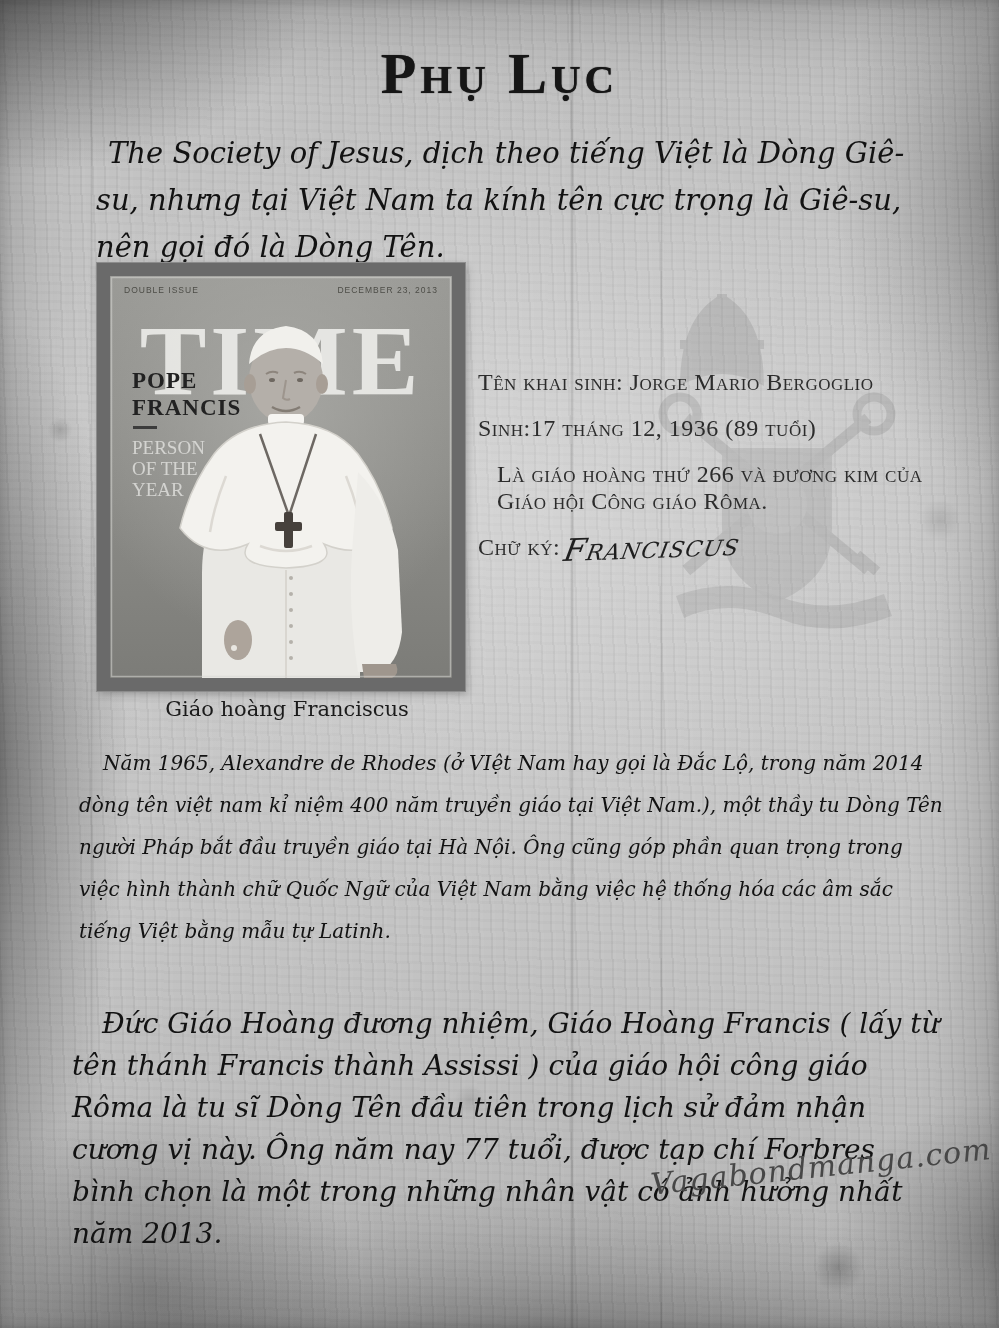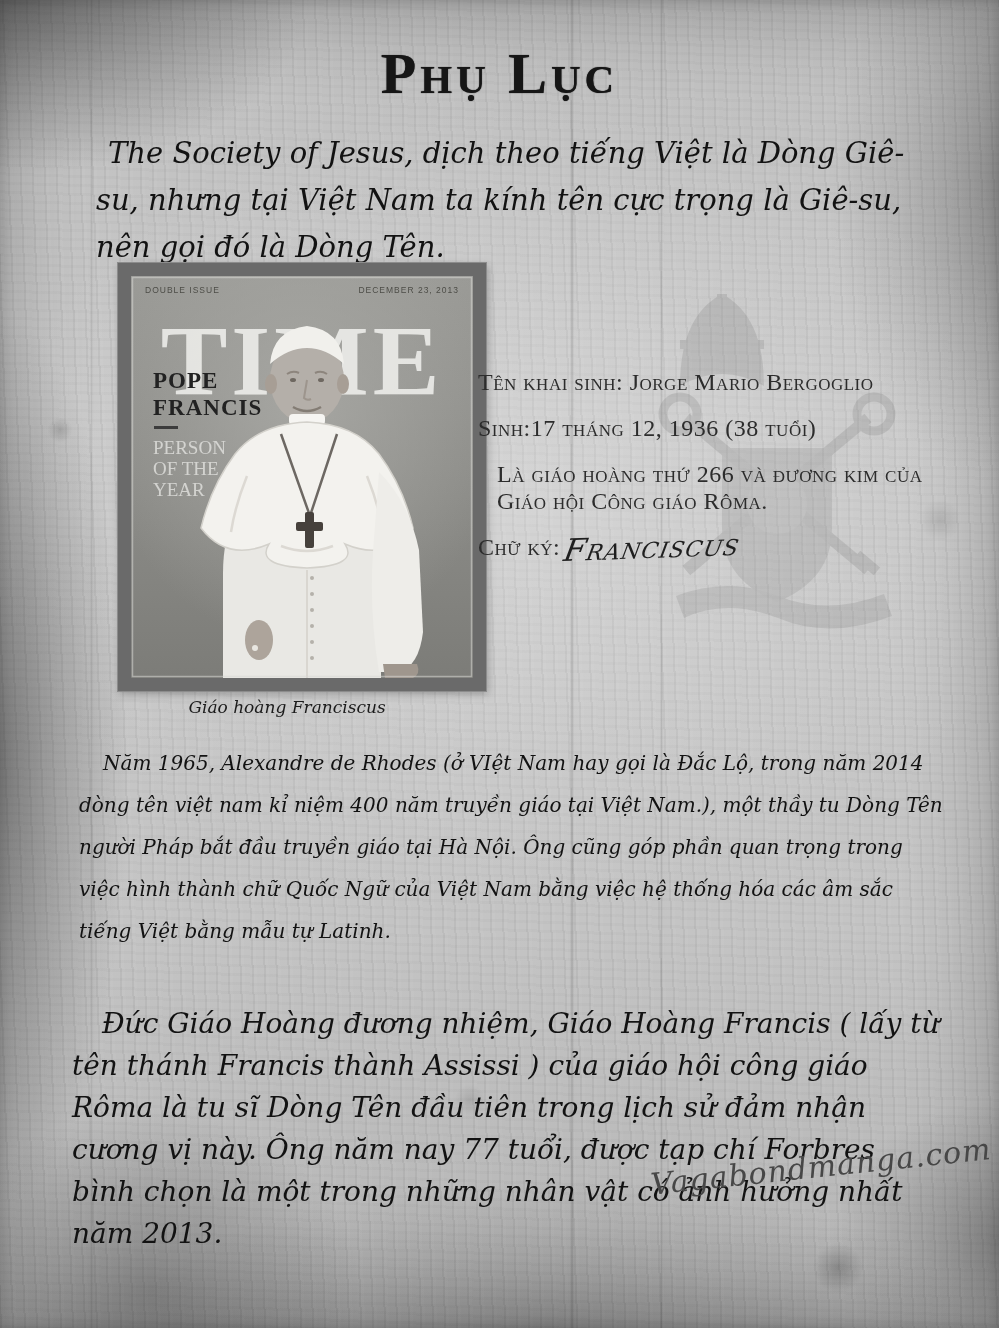--- a/index.html
+++ b/index.html
@@ -34,28 +34,28 @@
     position:absolute;left:0;top:40px;width:100%;text-align:center;
     font-variant:small-caps;font-weight:700;font-size:58px;letter-spacing:4px;
     color:#161616;text-shadow:0 0 1px #161616;
   }
   .script{font-family:"DejaVu Serif",serif;font-style:italic;color:#121212;}
   .intro{position:absolute;left:84px;top:130px;width:828px;font-size:29px;line-height:47px;text-indent:12px;margin-left:12px;}
   .para2{position:absolute;left:79px;top:742px;width:868px;font-size:20px;line-height:42px;text-indent:24px;}
   .para3{position:absolute;left:72px;top:1003px;width:868px;font-size:28px;line-height:42px;text-indent:30px;}
 
   .magframe{
-    position:absolute;left:118px;top:263px;width:342px;height:402px;
+    position:absolute;left:97px;top:263px;width:342px;height:402px;
     border:13px solid #6a6a6a;box-shadow:0 0 0 1px #8c8c8c, 2px 3px 8px rgba(0,0,0,.25);
     background:#8f8f8b;
   }
   .magframe svg{display:block;}
   .caption{
     position:absolute;left:103px;top:697px;width:368px;text-align:center;
-    font-family:"DejaVu Serif",serif;font-style:italic;font-size:17px;color:#1b1b1b;
+    font-family:"DejaVu Serif",serif;font-size:21px;color:#1b1b1b;
   }
 
   .profile{position:absolute;left:478px;top:369px;width:480px;}
   .profile .row{
     font-variant:small-caps;font-size:24px;line-height:27px;color:#2c2c2c;
     letter-spacing:.5px;margin-bottom:19px;
   }
   .sigrow{display:flex;align-items:flex-start;gap:5px;}
   .signature{
     font-family:"DejaVu Serif",serif;font-style:italic;font-size:31px;color:#1f1f1f;
@@ -177,21 +177,21 @@
       <text x="22" y="220" font-family="Liberation Serif, serif" font-size="19" fill="#e3e3e0" opacity=".8">YEAR</text>
 
       <rect x="1.5" y="1.5" width="339" height="399" fill="none" stroke="#d7d7d3" stroke-width="1.5" opacity=".55"></rect>
     </svg>
   </div>
 
   <div class="caption">Giáo hoàng Franciscus</div>
 
   <div class="profile">
     <div class="row">Tên khai sinh: Jorge Mario Bergoglio</div>
-    <div class="row">Sinh:17 tháng 12, 1936 (38 tuổi)</div>
+    <div class="row">Sinh:17 tháng 12, 1936 (89 tuổi)</div>
     <div class="row" style="width:440px;margin-left:19px;">Là giáo hoàng thứ 266 và đương kim của Giáo hội Công giáo Rôma.</div>
     <div class="row sigrow">
       <span>Chữ ký:</span>
       <span class="signature">Franciscus</span>
     </div>
   </div>
 
   <div class="para2 script">Năm 1965, Alexandre de Rhodes (ở VIệt Nam hay gọi là Đắc Lộ, trong năm 2014 dòng tên việt nam kỉ niệm 400 năm truyền giáo tại Việt Nam.), một thầy tu Dòng Tên người Pháp bắt đầu truyền giáo tại Hà Nội. Ông cũng góp phần quan trọng trong việc hình thành chữ Quốc Ngữ của Việt Nam bằng việc hệ thống hóa các âm sắc tiếng Việt bằng mẫu tự Latinh.</div>
 
   <div class="para3 script">Đức Giáo Hoàng đương nhiệm, Giáo Hoàng Francis ( lấy từ tên thánh Francis thành Assissi ) của giáo hội công giáo Rôma là tu sĩ Dòng Tên đầu tiên trong lịch sử đảm nhận cương vị này. Ông năm nay 77 tuổi, được tạp chí Forbres bình chọn là một trong những nhân vật có ảnh hưởng nhất năm 2013.</div>

